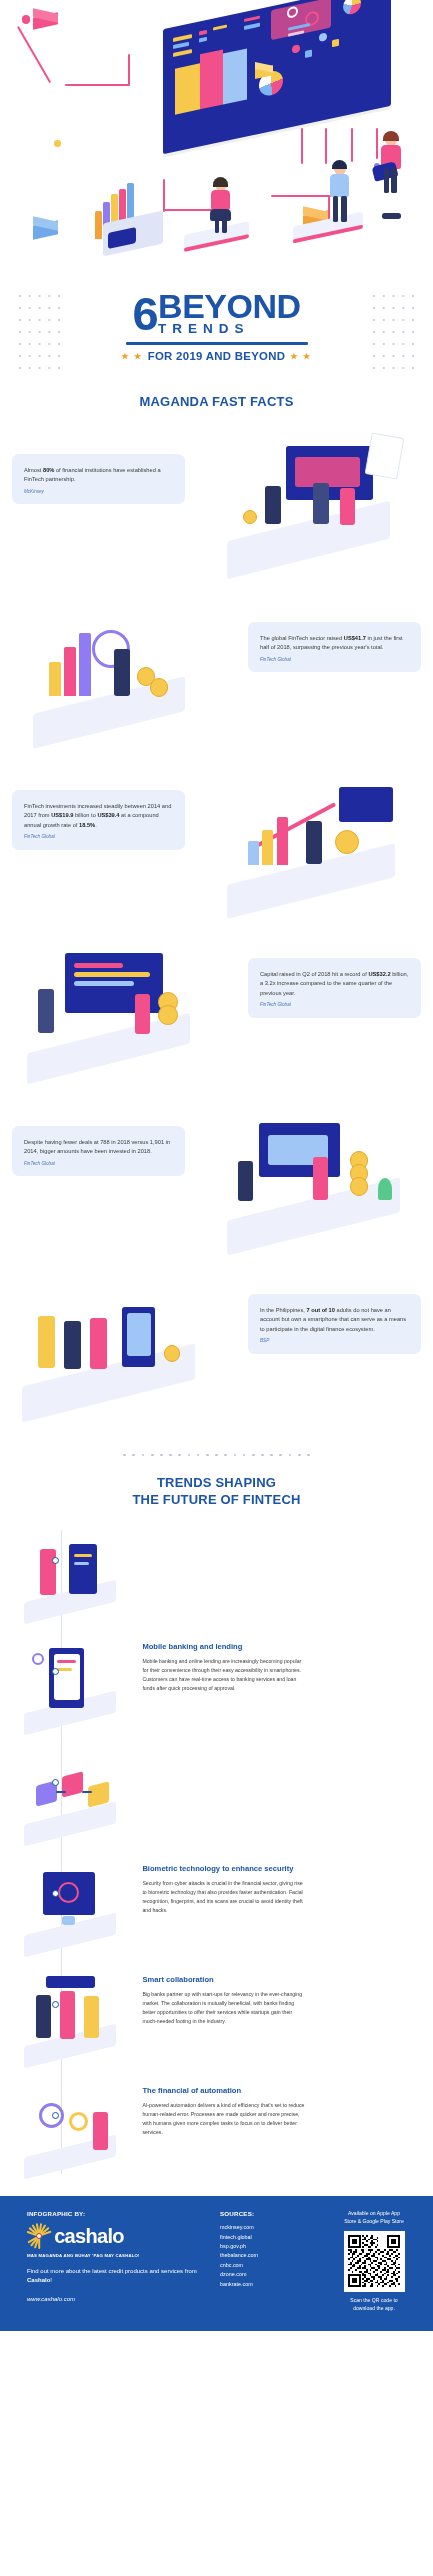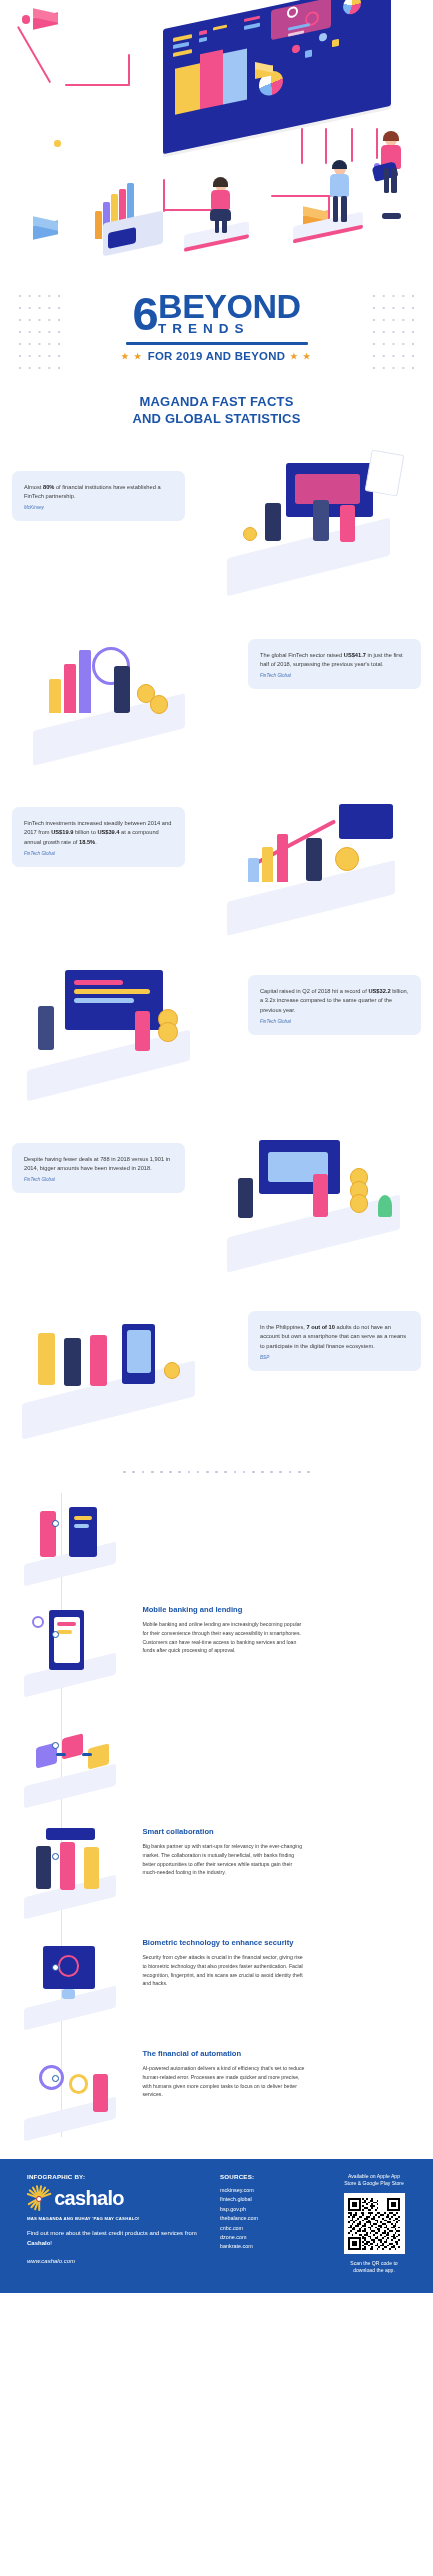--- a/index.html
+++ b/index.html
@@ -224,21 +224,20 @@
     <div class="rule"></div>
     <div class="t4">
       <span class="stars">★ ★</span>
       <span>FOR 2019 AND BEYOND</span>
       <span class="stars">★ ★</span>
     </div>
   </div>
 
   <div class="sechead">
     <div>MAGANDA FAST FACTS</div>
-    <div>AND GLOBAL STATISTICS</div>
   </div>
 
   <div class="facts" id="facts-container">
       <div class="fact left">
         <div class="art">
           <div class="iso" style="left:21.7px;top:92px;width:163px;height:38px;background:#eef1fb"></div>
    <div class="mon" style="left:81px;top:16.3px;width:87px;height:54px"></div>
    <div class="iso" style="left:90px;top:28px;width:65px;height:30px;background:#f2508a;opacity:.85;transform:none"></div>
    <div class="iso" style="left:163px;top:5.4px;width:32.5px;height:42px;background:#fff;border:1.1px solid #dfe4f1;transform:rotate(10deg)"></div>
    <div class="iso" style="left:60px;top:57px;width:16.3px;height:38px;background:#2a3563;transform:none"></div>
@@ -351,20 +350,24 @@
       <span></span>
     <span></span>
       <span></span>
       <span></span>
       <span></span>
       <span></span>
       <span></span>
       <span></span>
   </div>
 
+  <div class="sechead">
+    <div>TRENDS SHAPING</div>
+    <div>THE FUTURE OF FINTECH</div>
+  </div>
 
   <div class="trends">
     <div class="tline"></div>
     <div id="trends-container">
         <div class="trend">
           <div class="tdot"></div>
           <div class="tart">
             <div class="iso" style="left:16.3px;top:68px;width:92px;height:21.7px;background:#eef1fb"></div>
    <div class="iso" style="left:32.5px;top:26px;width:16.3px;height:46px;background:#f2508a;transform:none"></div>
    <div class="iso" style="left:61px;top:21.7px;width:28px;height:50px;background:#1f2a9e;transform:none"></div>
@@ -395,41 +398,41 @@
    <div class="iso" style="left:54px;top:29px;width:20.6px;height:20.6px;background:#f2508a;transform:skewY(-14deg)"></div>
    <div class="iso" style="left:80px;top:39px;width:20.6px;height:20.6px;background:#f6c84c;transform:skewY(-14deg)"></div>
    <div class="iso" style="left:48px;top:46px;width:10.8px;height:2.7px;background:#1b54a8;transform:none"></div>
    <div class="iso" style="left:74px;top:46px;width:10.8px;height:2.7px;background:#1b54a8;transform:none"></div>
           </div>
         </div>
         <div class="trend">
           <div class="tdot"></div>
           <div class="tart">
             <div class="iso" style="left:16.3px;top:68px;width:92px;height:21.7px;background:#eef1fb"></div>
+   <div class="iso" style="left:35px;top:16.3px;width:52px;height:43px;background:#1f2a9e;transform:none"></div>
+   <div class="iso" style="left:50px;top:26px;width:21.7px;height:21.7px;border-radius:50%;border:2.7px solid #f2508a;background:transparent;transform:none"></div>
+   <div class="iso" style="left:54px;top:60px;width:13px;height:9.8px;background:#9fc6f5;transform:none"></div>
+          </div>
+          <div class="ttext">
+            <h3>Biometric technology to enhance security</h3>
+            <p>Security from cyber attacks is crucial in the financial sector, giving rise to biometric technology that also provides faster authentication. Facial recognition, fingerprint, and iris scans are crucial to avoid identity theft and hacks.</p>
+          </div>
+        </div>
+        <div class="trend">
+          <div class="tdot"></div>
+          <div class="tart">
+            <div class="iso" style="left:16.3px;top:68px;width:92px;height:21.7px;background:#eef1fb"></div>
    <div class="iso" style="left:28px;top:28px;width:15px;height:43px;background:#2a3563;transform:none"></div>
    <div class="iso" style="left:52px;top:24px;width:15px;height:48px;background:#f2508a;transform:none"></div>
    <div class="iso" style="left:76px;top:29px;width:15px;height:42px;background:#f6c84c;transform:none"></div>
    <div class="iso" style="left:38px;top:9.8px;width:49px;height:12px;background:#1f2a9e;transform:none"></div>
           </div>
           <div class="ttext">
             <h3>Smart collaboration</h3>
             <p>Big banks partner up with start-ups for relevancy in the ever-changing market. The collaboration is mutually beneficial, with banks finding better opportunities to offer their services while startups gain their much-needed footing in the industry.</p>
-          </div>
-        </div>
-        <div class="trend">
-          <div class="tdot"></div>
-          <div class="tart">
-            <div class="iso" style="left:16.3px;top:68px;width:92px;height:21.7px;background:#eef1fb"></div>
-   <div class="iso" style="left:35px;top:16.3px;width:52px;height:43px;background:#1f2a9e;transform:none"></div>
-   <div class="iso" style="left:50px;top:26px;width:21.7px;height:21.7px;border-radius:50%;border:2.7px solid #f2508a;background:transparent;transform:none"></div>
-   <div class="iso" style="left:54px;top:60px;width:13px;height:9.8px;background:#9fc6f5;transform:none"></div>
-          </div>
-          <div class="ttext">
-            <h3>Biometric technology to enhance security</h3>
-            <p>Security from cyber attacks is crucial in the financial sector, giving rise to biometric technology that also provides faster authentication. Facial recognition, fingerprint, and iris scans are crucial to avoid identity theft and hacks.</p>
           </div>
         </div>
         <div class="trend">
           <div class="tdot"></div>
           <div class="tart">
             <div class="iso" style="left:16.3px;top:68px;width:92px;height:21.7px;background:#eef1fb"></div>
    <div class="iso" style="left:31px;top:25px;width:25px;height:25px;border-radius:50%;border:3.8px solid #8f7bf2;background:transparent;transform:none"></div>
    <div class="iso" style="left:61px;top:34px;width:19.5px;height:19.5px;border-radius:50%;border:3.3px solid #f6c84c;background:transparent;transform:none"></div>
    <div class="iso" style="left:85px;top:34px;width:15px;height:38px;background:#f2508a;transform:none"></div>
           </div>

